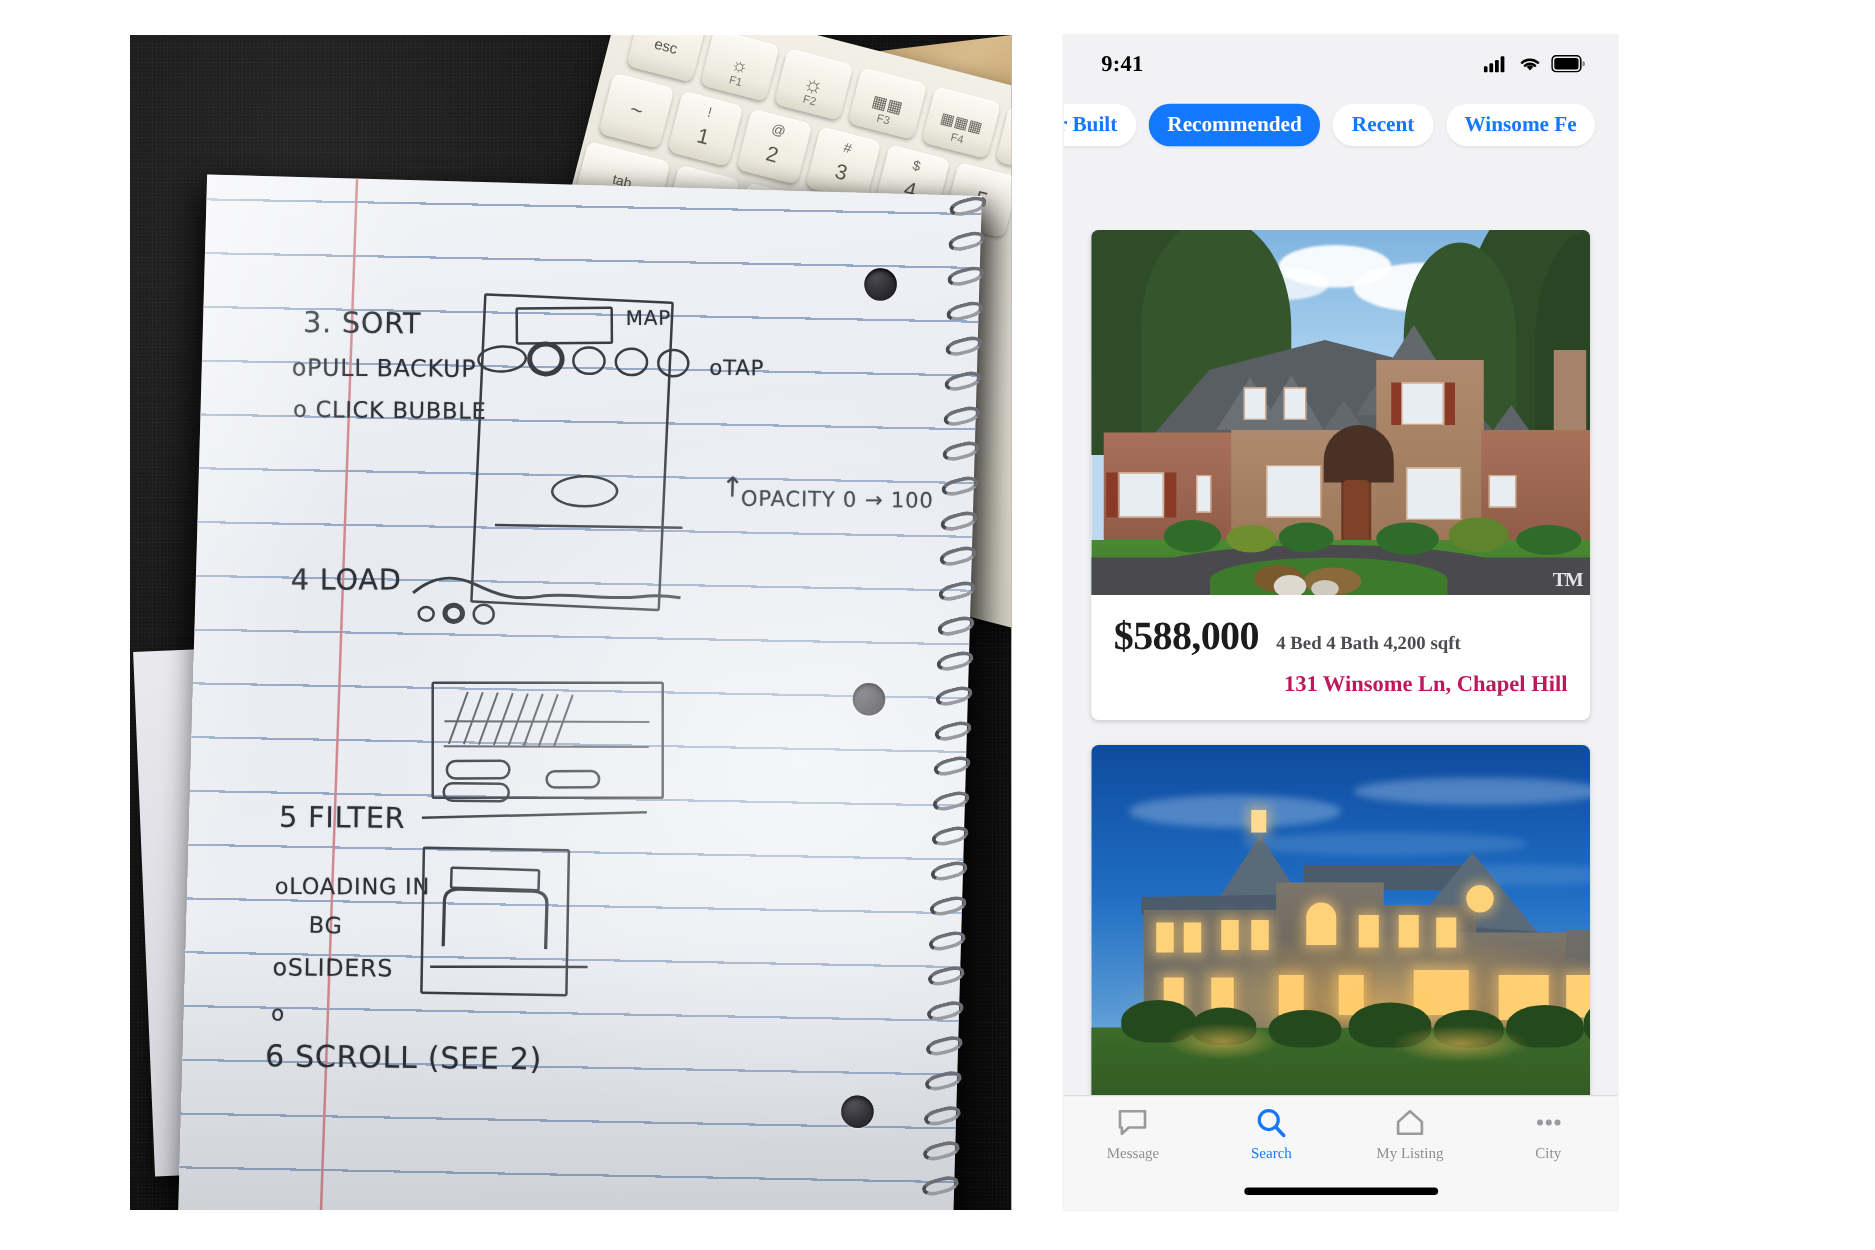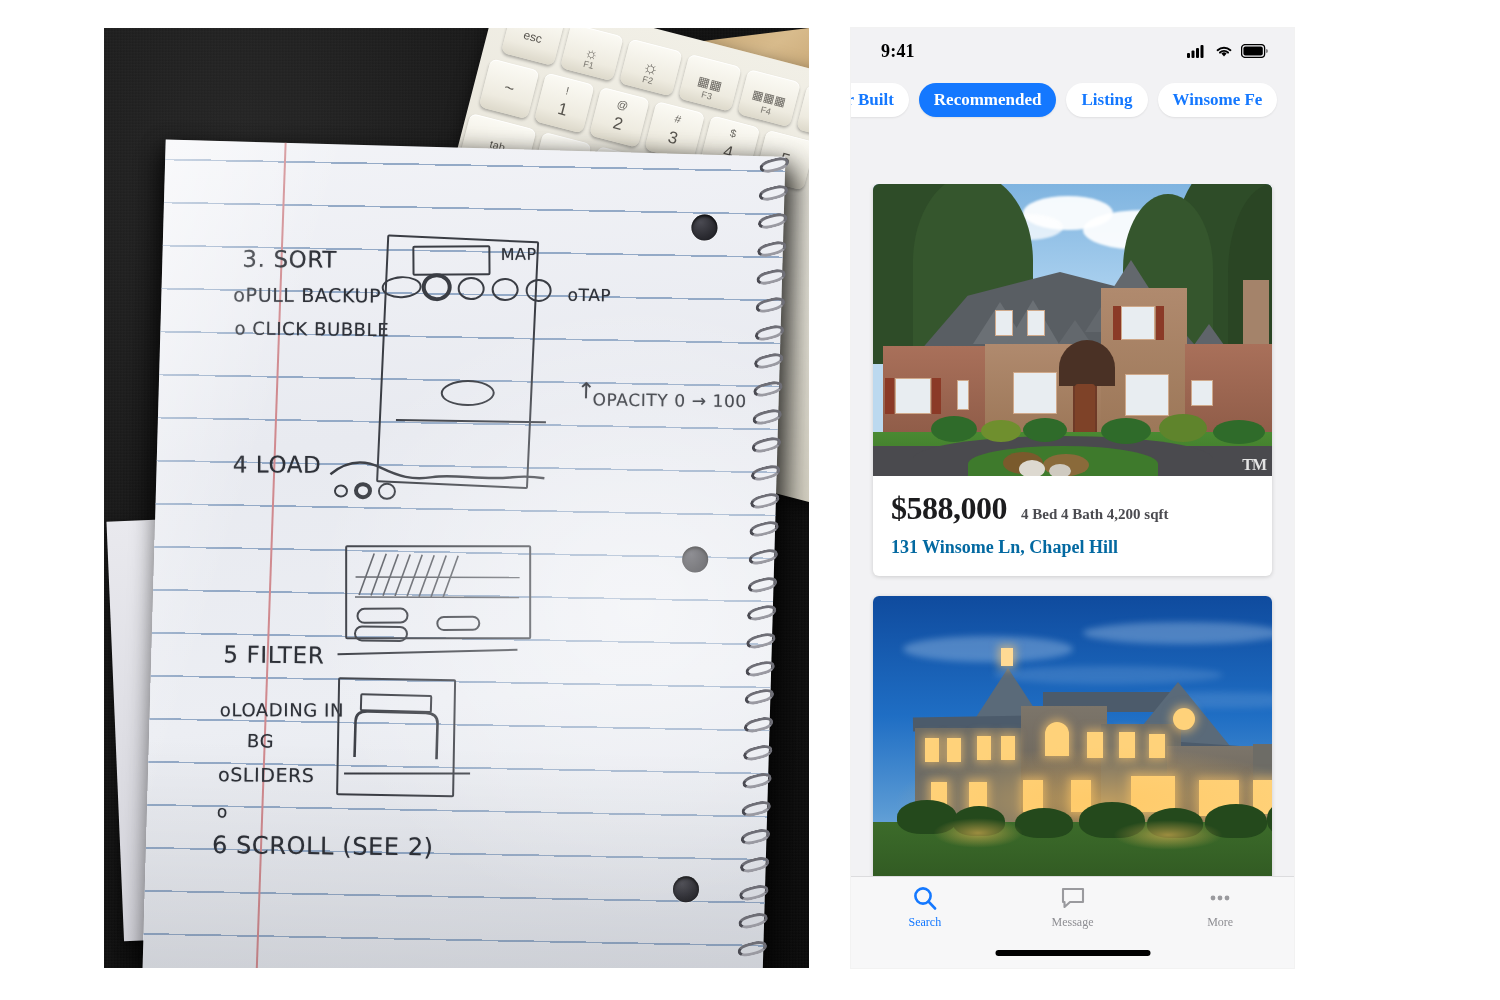--- a/index.html
+++ b/index.html
@@ -237,21 +237,21 @@
     overflow: hidden;
     box-shadow: 0 1px 4px rgba(0,0,0,.16);
     margin-bottom: 20px;
   }
   .card-photo { height: 292px; position: relative; overflow: hidden; }
   .card-photo.second { height: 300px; }
   .card-info { padding: 14px 18px 18px 18px; }
   .price-row { display: flex; align-items: baseline; gap: 14px; }
   .price { font-size: 32px; font-weight: bold; color: #1c1c1e; letter-spacing: -.5px; }
   .specs { font-size: 15px; font-weight: bold; color: #4b4b50; }
-  .address { font-size: 18px; font-weight: bold; color: #0369a1; margin-top: 10px; }
+  .address { font-size: 18px; font-weight: bold; color: #be185d; margin-top: 10px; text-align: right; }
   .tm-mark {
     position: absolute; right: 6px; bottom: 2px;
     color: rgba(255,255,255,.85);
     font-size: 16px; font-weight: bold;
     letter-spacing: -1px;
   }
 
   
   .house-day { position: absolute; inset: 0; background: linear-gradient(180deg,#7fb4e0 0%, #a8cfee 35%, #bcd9ef 55%); }
   .cloud { position: absolute; background: rgba(255,255,255,.92); border-radius: 50%; filter: blur(1px); }
@@ -535,21 +535,21 @@
         <path d="M25 5 L25 9 A2 2 0 0 0 25 5 Z" fill="#000" opacity=".45"></path>
       </svg>
     </span>
   </div>
 
 
   <div class="chips-row">
     <div class="chips-inner">
       <span class="chip">Year Built</span>
       <span class="chip active">Recommended</span>
-      <span class="chip">Listing</span>
+      <span class="chip">Recent</span>
       <span class="chip">Winsome Fe</span>
     </div>
   </div>
 
   <div class="feed">
 
     <div class="listing-card">
       <div class="card-photo">
         <div class="house-day">
           <div class="cloud" style="left:150px;top:12px;width:90px;height:34px;"></div>
@@ -670,36 +670,42 @@
           <div class="n-bush" style="left:332px;top:208px;width:62px;height:34px;"></div>
           <div class="n-bush" style="left:394px;top:204px;width:50px;height:36px;"></div>
           <div class="n-glow" style="left:60px;top:222px;width:90px;height:30px;"></div>
           <div class="n-glow" style="left:240px;top:224px;width:110px;height:30px;"></div>
         </div>
       </div>
     </div>
   </div>
 
   <div class="tab-bar">
+    <div class="tab-item">
+      <svg width="26" height="26" viewBox="0 0 26 26">
+        <path d="M3 4 H23 V17 H10 L4.5 22 V17 H3 Z" fill="none" stroke="#9a9a9e" stroke-width="2.1" stroke-linejoin="round"></path>
+      </svg>
+      <span class="tab-label">Message</span>
+    </div>
     <div class="tab-item active">
       <svg width="26" height="26" viewBox="0 0 26 26">
         <circle cx="11" cy="11" r="7.6" fill="none" stroke="#1478ff" stroke-width="2.6"></circle>
         <line x1="16.6" y1="16.6" x2="23" y2="23.4" stroke="#1478ff" stroke-width="2.8" stroke-linecap="round"></line>
       </svg>
       <span class="tab-label">Search</span>
     </div>
     <div class="tab-item">
       <svg width="26" height="26" viewBox="0 0 26 26">
-        <path d="M3 4 H23 V17 H10 L4.5 22 V17 H3 Z" fill="none" stroke="#9a9a9e" stroke-width="2.1" stroke-linejoin="round"></path>
-      </svg>
-      <span class="tab-label">Message</span>
+        <path d="M3.5 12.5 L13 4 L22.5 12.5 L22.5 22 L3.5 22 Z" fill="none" stroke="#9a9a9e" stroke-width="2.1" stroke-linejoin="round"></path>
+      </svg>
+      <span class="tab-label">My Listing</span>
     </div>
     <div class="tab-item">
       <svg width="26" height="26" viewBox="0 0 26 26">
         <circle cx="6" cy="13" r="2.4" fill="#9a9a9e"></circle>
         <circle cx="13" cy="13" r="2.4" fill="#9a9a9e"></circle>
         <circle cx="20" cy="13" r="2.4" fill="#9a9a9e"></circle>
       </svg>
-      <span class="tab-label">More</span>
+      <span class="tab-label">City</span>
     </div>
     <div class="home-indicator"></div>
   </div>
 </div>
 
 </body></html>

